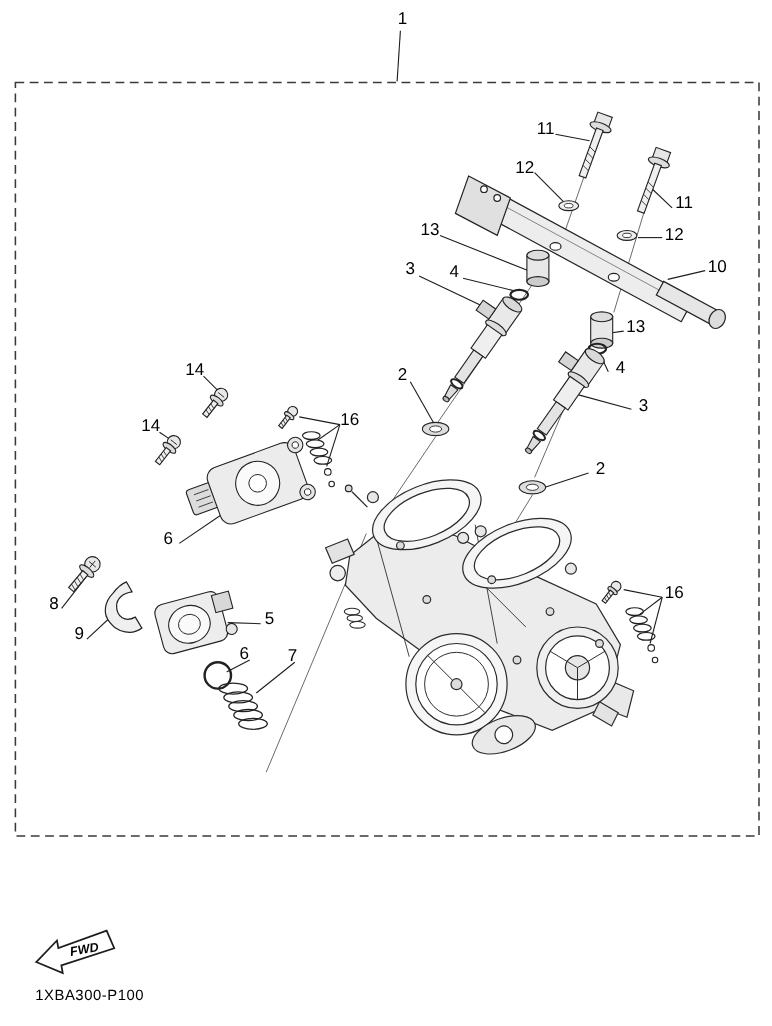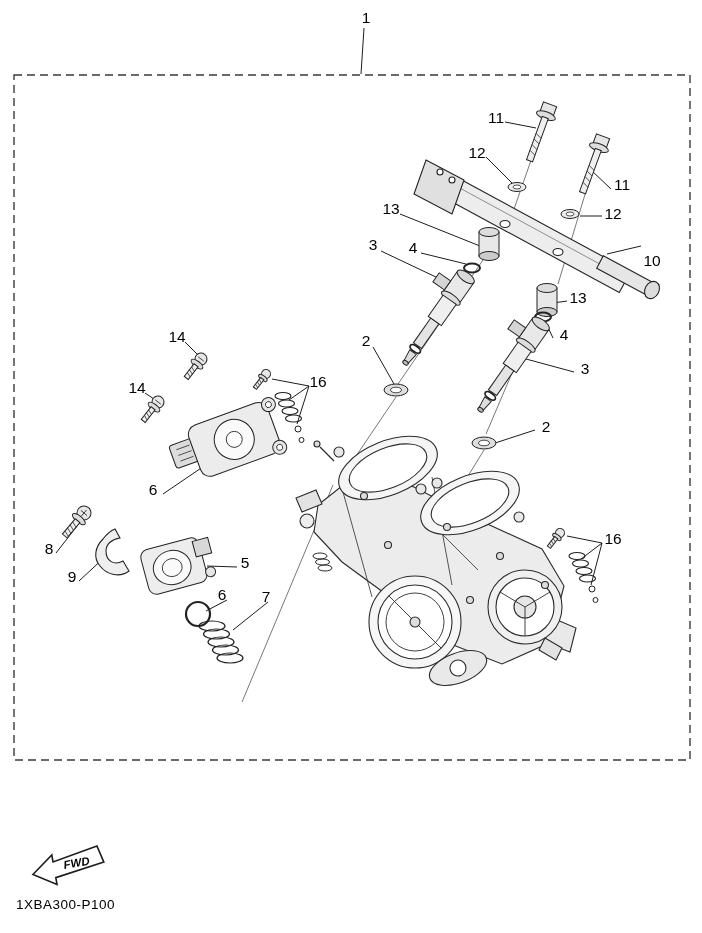--- a/index.html
+++ b/index.html
@@ -14,21 +14,21 @@
   .callout {
     position:absolute;
     transform:translate(-50%,-50%);
     font-size:15.5px;
     color:#000;
     line-height:1;
     user-select:none;
   }
   .part-code {
     position:absolute;
-    left:16px; top:897px;
+    left:32px; top:897px;
     font-size:13.5px;
     letter-spacing:0.5px;
     color:#000;
   }
 </style>
 </head>
 <body>
 
 <div class="stage">
 
@@ -348,21 +348,21 @@
   <div class="callout" style="left:137px;top:388px">14</div>
   <div class="callout" style="left:318px;top:382px">16</div>
   <div class="callout" style="left:153px;top:490px">6</div>
   <div class="callout" style="left:49px;top:549px">8</div>
   <div class="callout" style="left:72px;top:577px">9</div>
   <div class="callout" style="left:245px;top:563px">5</div>
   <div class="callout" style="left:222px;top:595px">6</div>
   <div class="callout" style="left:266px;top:597px">7</div>
   <div class="callout" style="left:622px;top:185px">11</div>
   <div class="callout" style="left:613px;top:214px">12</div>
-  <div class="callout" style="left:652px;top:261px">10</div>
+  <div class="callout" style="left:652px;top:243px">10</div>
   <div class="callout" style="left:578px;top:298px">13</div>
   <div class="callout" style="left:564px;top:335px">4</div>
   <div class="callout" style="left:585px;top:369px">3</div>
   <div class="callout" style="left:546px;top:427px">2</div>
   <div class="callout" style="left:613px;top:539px">16</div>
 
   <div class="part-code">1XBA300-P100</div>
 
 </div>
 

